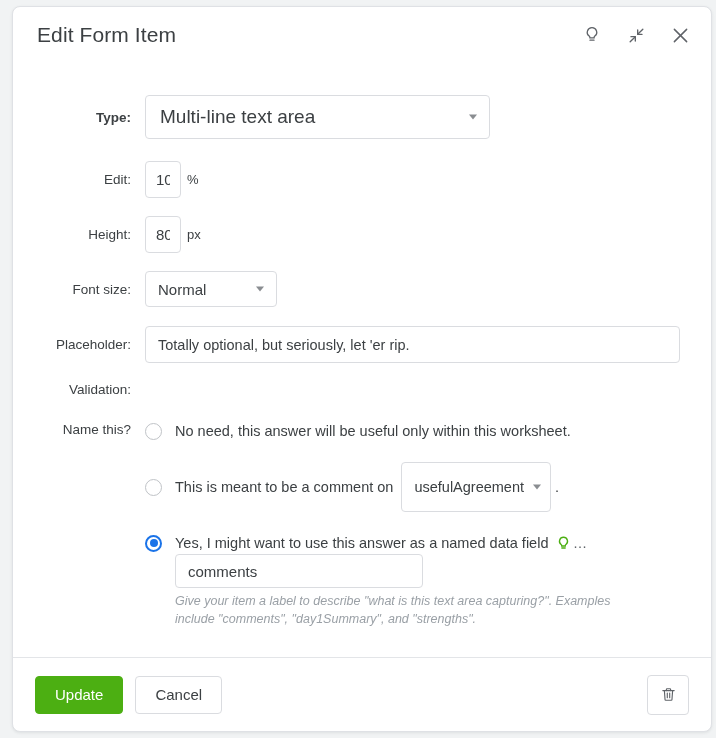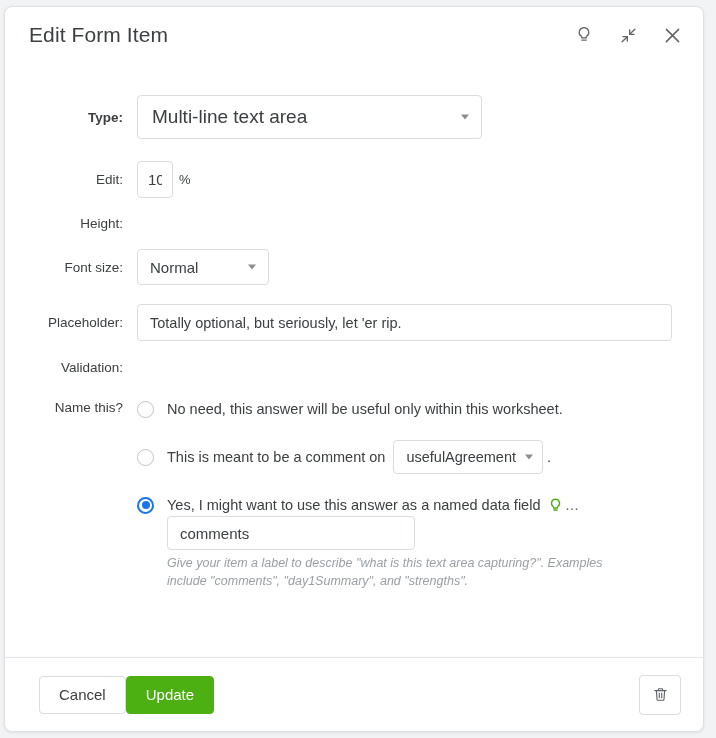--- a/index.html
+++ b/index.html
@@ -8,21 +8,21 @@
     padding: 0;
     width: 716px;
     height: 738px;
     background: #f1f3f4;
     font-family: "Liberation Sans", sans-serif;
     -webkit-font-smoothing: antialiased;
   }
 
   .modal {
     position: absolute;
-    left: 4px;
+    left: 12px;
     top: 6px;
     width: 700px;
     height: 726px;
     background: #ffffff;
     border: 1px solid #dfe1e5;
     border-radius: 8px;
     box-shadow: 0 1px 3px rgba(60,64,67,0.10);
     display: flex;
     flex-direction: column;
     overflow: hidden;
@@ -184,21 +184,21 @@
     font-size: 14.5px;
     color: #3c4043;
     white-space: nowrap;
   }
 
   .inline-select {
     position: relative;
     border: 1px solid #dadce0;
     border-radius: 4px;
     background: #fff;
-    height: 34px;
+    height: 50px;
     display: inline-flex;
     align-items: center;
     padding: 0 26px 0 12px;
     margin: 0 4px 0 8px;
     font-size: 14.5px;
     color: #3c4043;
     cursor: pointer;
     user-select: none;
   }
   .inline-select .caret {
@@ -313,20 +313,24 @@
     <div class="row" style="margin-bottom:18px;">
       <div class="row-label">Edit:</div>
       <div class="field">
         <input class="txt-input small" type="text" value="100" style="">
         <span class="unit">%</span>
       </div>
     </div>
 
     <div class="row" style="margin-bottom:18px;">
       <div class="row-label">Height:</div>
+      <div class="field">
+        <input class="txt-input small" type="text" value="80" style="">
+        <span class="unit">px</span>
+      </div>
     </div>
 
     <div class="row" style="margin-bottom:19px;">
       <div class="row-label">Font size:</div>
       <div class="field">
         <div class="select fontsize">
           <span>Normal</span>
           <span class="caret"></span>
         </div>
       </div>
@@ -378,22 +382,22 @@
           <input class="txt-input name" type="text" value="comments" style="">
           <div class="help-text">Give your item a label to describe "what is this text area capturing?". Examples include "comments", "day1Summary", and "strengths".</div>
         </div>
 
       </div>
     </div>
 
   </div>
 
   <div class="modal-footer">
+    <button class="btn btn-primary">Update</button>
     <button class="btn btn-secondary">Cancel</button>
-    <button class="btn btn-primary">Update</button>
     <div class="spacer"></div>
     <button class="btn-icon" title="delete">
       <svg width="17" height="17" viewBox="0 0 24 24" fill="none" stroke="currentColor" stroke-width="1.6" stroke-linecap="round" stroke-linejoin="round">
         <polyline points="4,6.5 20,6.5"></polyline>
         <path d="M9 6.5V4.8c0-.5.4-.9.9-.9h4.2c.5 0 .9.4.9.9v1.7"></path>
         <path d="M6.2 6.5l.9 12.6c0 .6.5 1 1 1h7.8c.6 0 1-.4 1-1l.9-12.6"></path>
         <line x1="10.3" y1="10" x2="10.3" y2="16.5"></line>
         <line x1="13.7" y1="10" x2="13.7" y2="16.5"></line>
       </svg>
     </button>

